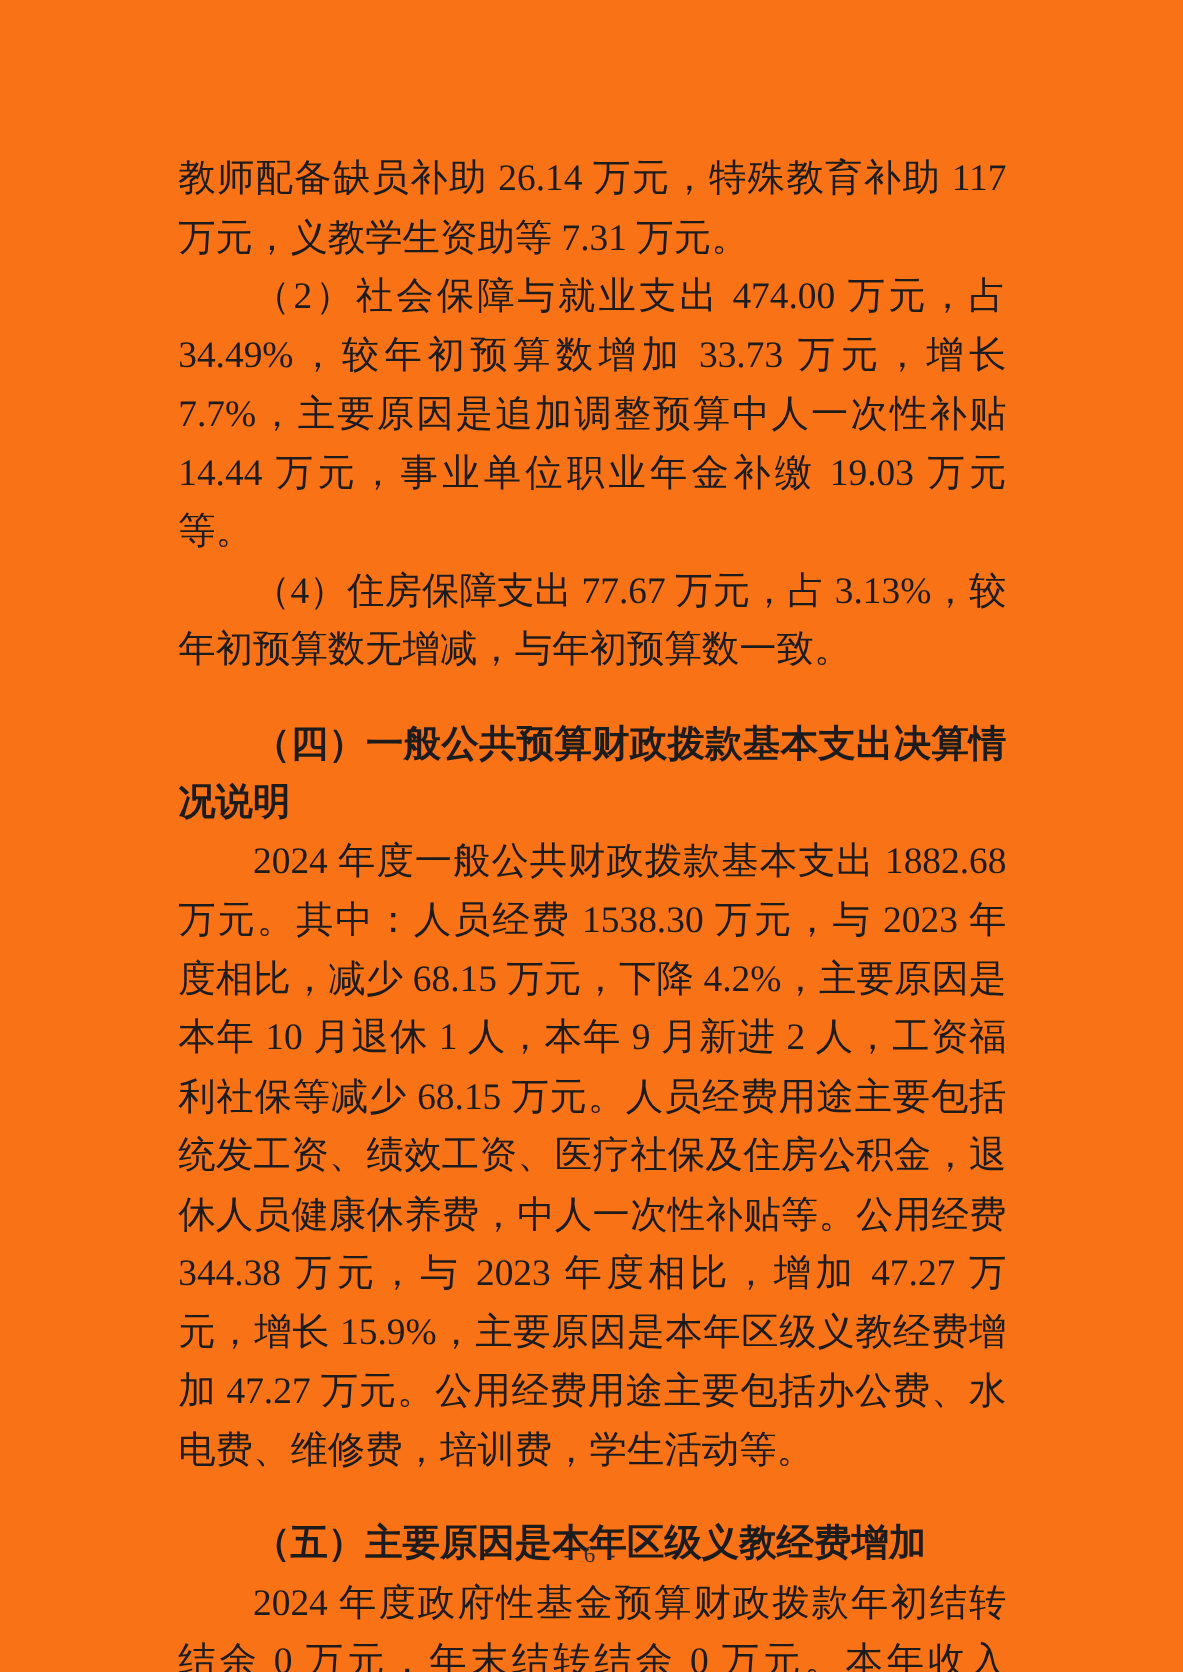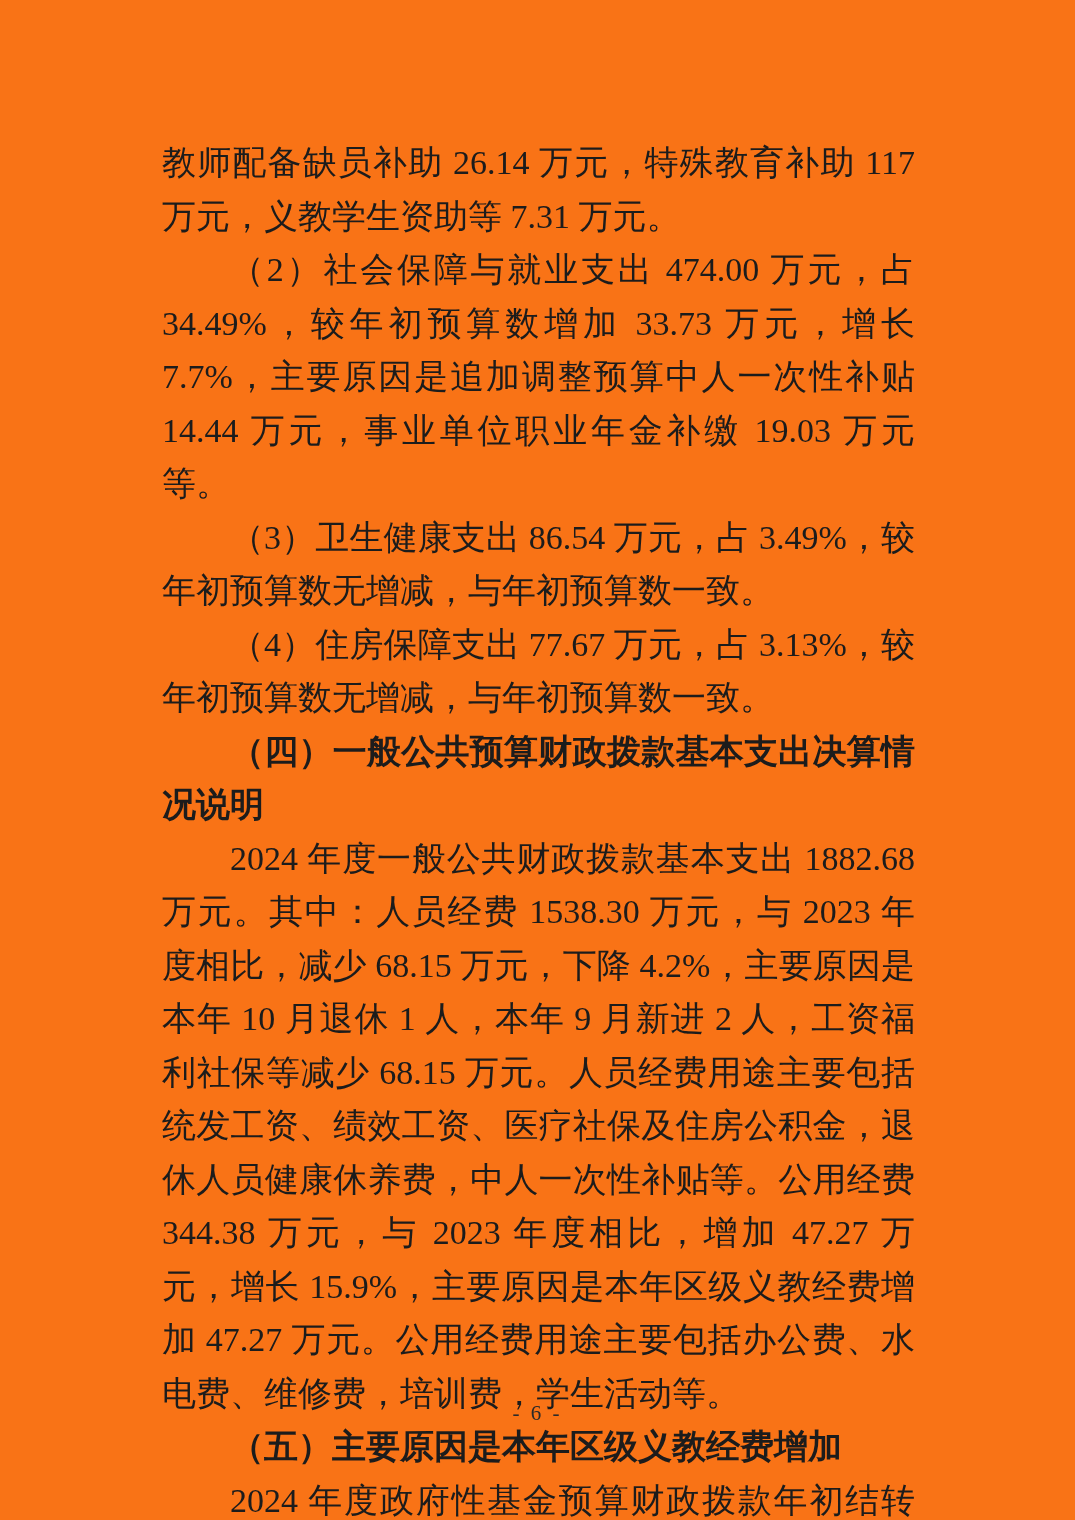--- a/index.html
+++ b/index.html
@@ -29,40 +29,40 @@
   .content p {
     margin: 0;
     padding: 0;
     text-indent: 2em;
   }
   .content p.no-indent {
     text-indent: 0;
   }
   .content p.heading {
     font-weight: bold;
+    margin-top: 32px;
   }
   .footer {
     position: absolute;
     top: 1401px;
     left: 0;
     width: 100%;
     text-align: center;
     font-size: 21px;
     letter-spacing: 3px;
     color: #2a2a2a;
   }
 </style>
 </head>
 <body>
 
 <div class="page">
   <div class="content">
     <p class="no-indent">教师配备缺员补助 26.14 万元，特殊教育补助 117 万元，义教学生资助等 7.31 万元。</p>
     <p>（2）社会保障与就业支出 474.00 万元，占 34.49%，较年初预算数增加 33.73 万元，增长 7.7%，主要原因是追加调整预算中人一次性补贴 14.44 万元，事业单位职业年金补缴 19.03 万元等。</p>
-    <p>（3）卫生健康支出 86.54 万元，占 3.49%，较年初预算数无增减，与年初预算数一致。</p>
     <p>（4）住房保障支出 77.67 万元，占 3.13%，较年初预算数无增减，与年初预算数一致。</p>
     <p class="heading">（四）一般公共预算财政拨款基本支出决算情况说明</p>
     <p>2024 年度一般公共财政拨款基本支出 1882.68 万元。其中：人员经费 1538.30 万元，与 2023 年度相比，减少 68.15 万元，下降 4.2%，主要原因是本年 10 月退休 1 人，本年 9 月新进 2 人，工资福利社保等减少 68.15 万元。人员经费用途主要包括统发工资、绩效工资、医疗社保及住房公积金，退休人员健康休养费，中人一次性补贴等。公用经费 344.38 万元，与 2023 年度相比，增加 47.27 万元，增长 15.9%，主要原因是本年区级义教经费增加 47.27 万元。公用经费用途主要包括办公费、水电费、维修费，培训费，学生活动等。</p>
     <p class="heading">（五）主要原因是本年区级义教经费增加</p>
     <p>2024 年度政府性基金预算财政拨款年初结转结余 0 万元，年末结转结余 0 万元。本年收入 40.00 万元，与 2023 年</p>
   </div>
   <div class="footer">- 6 -</div>
 </div>
 
 </body></html>

